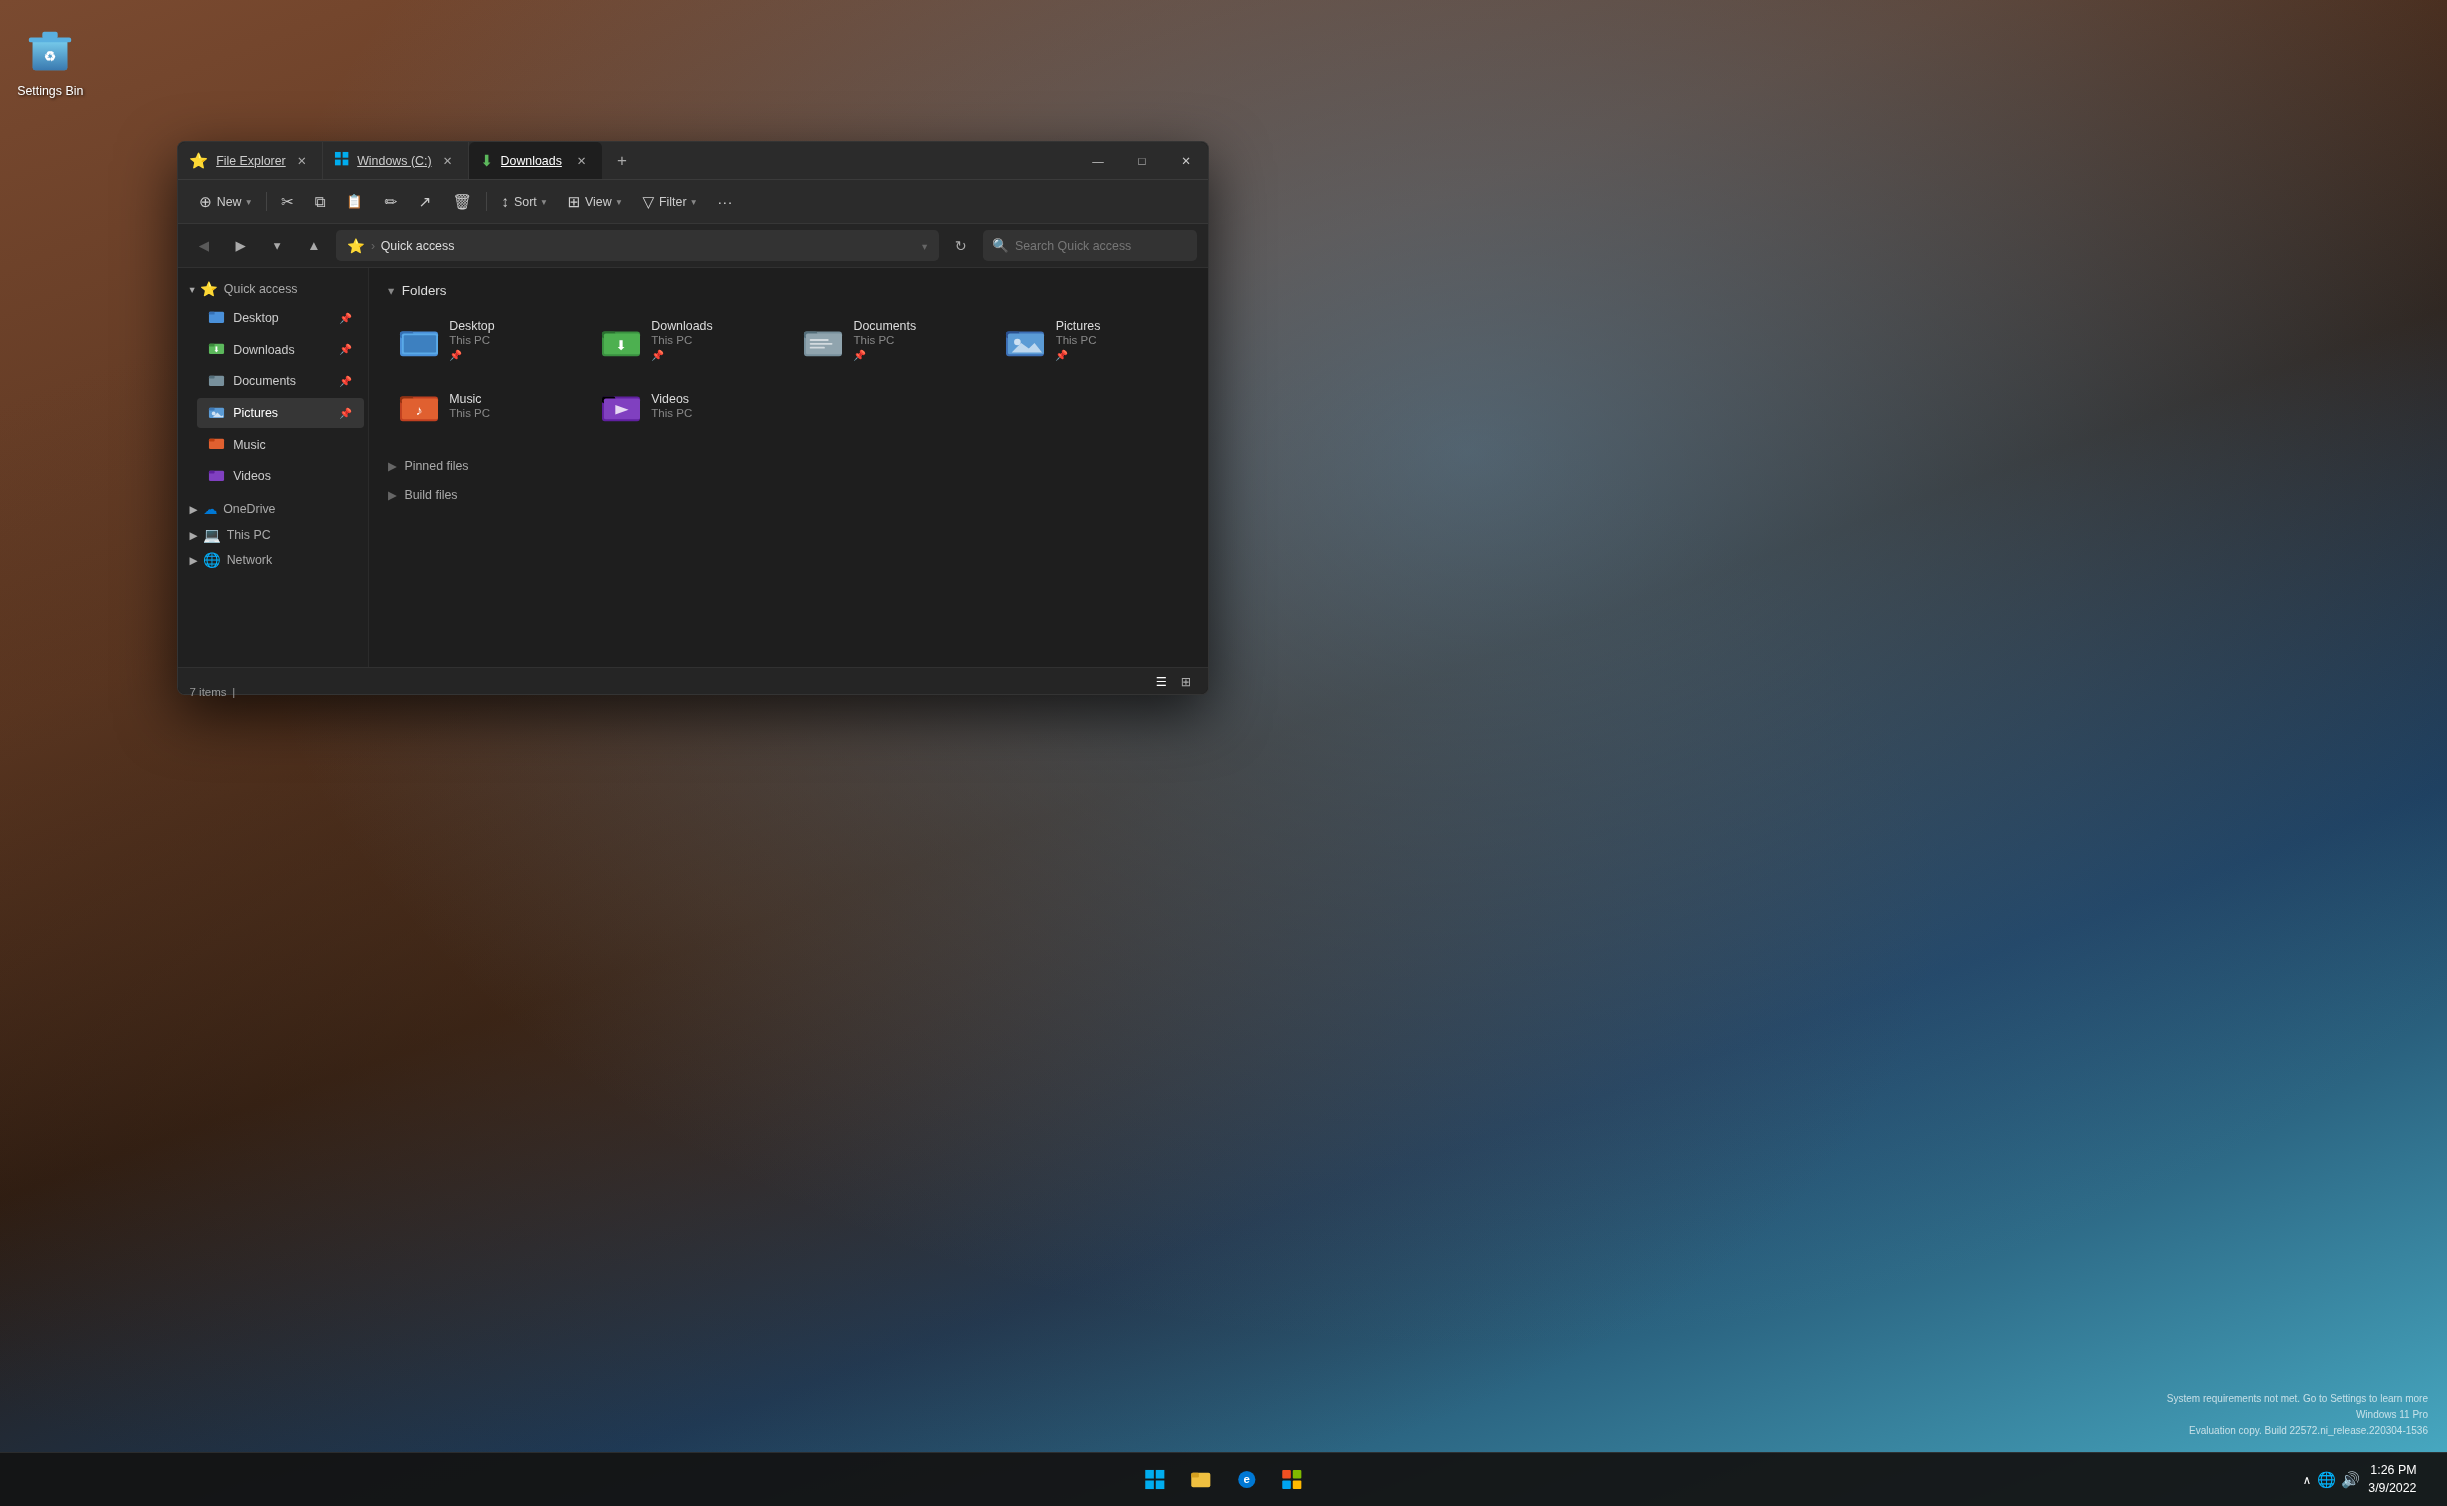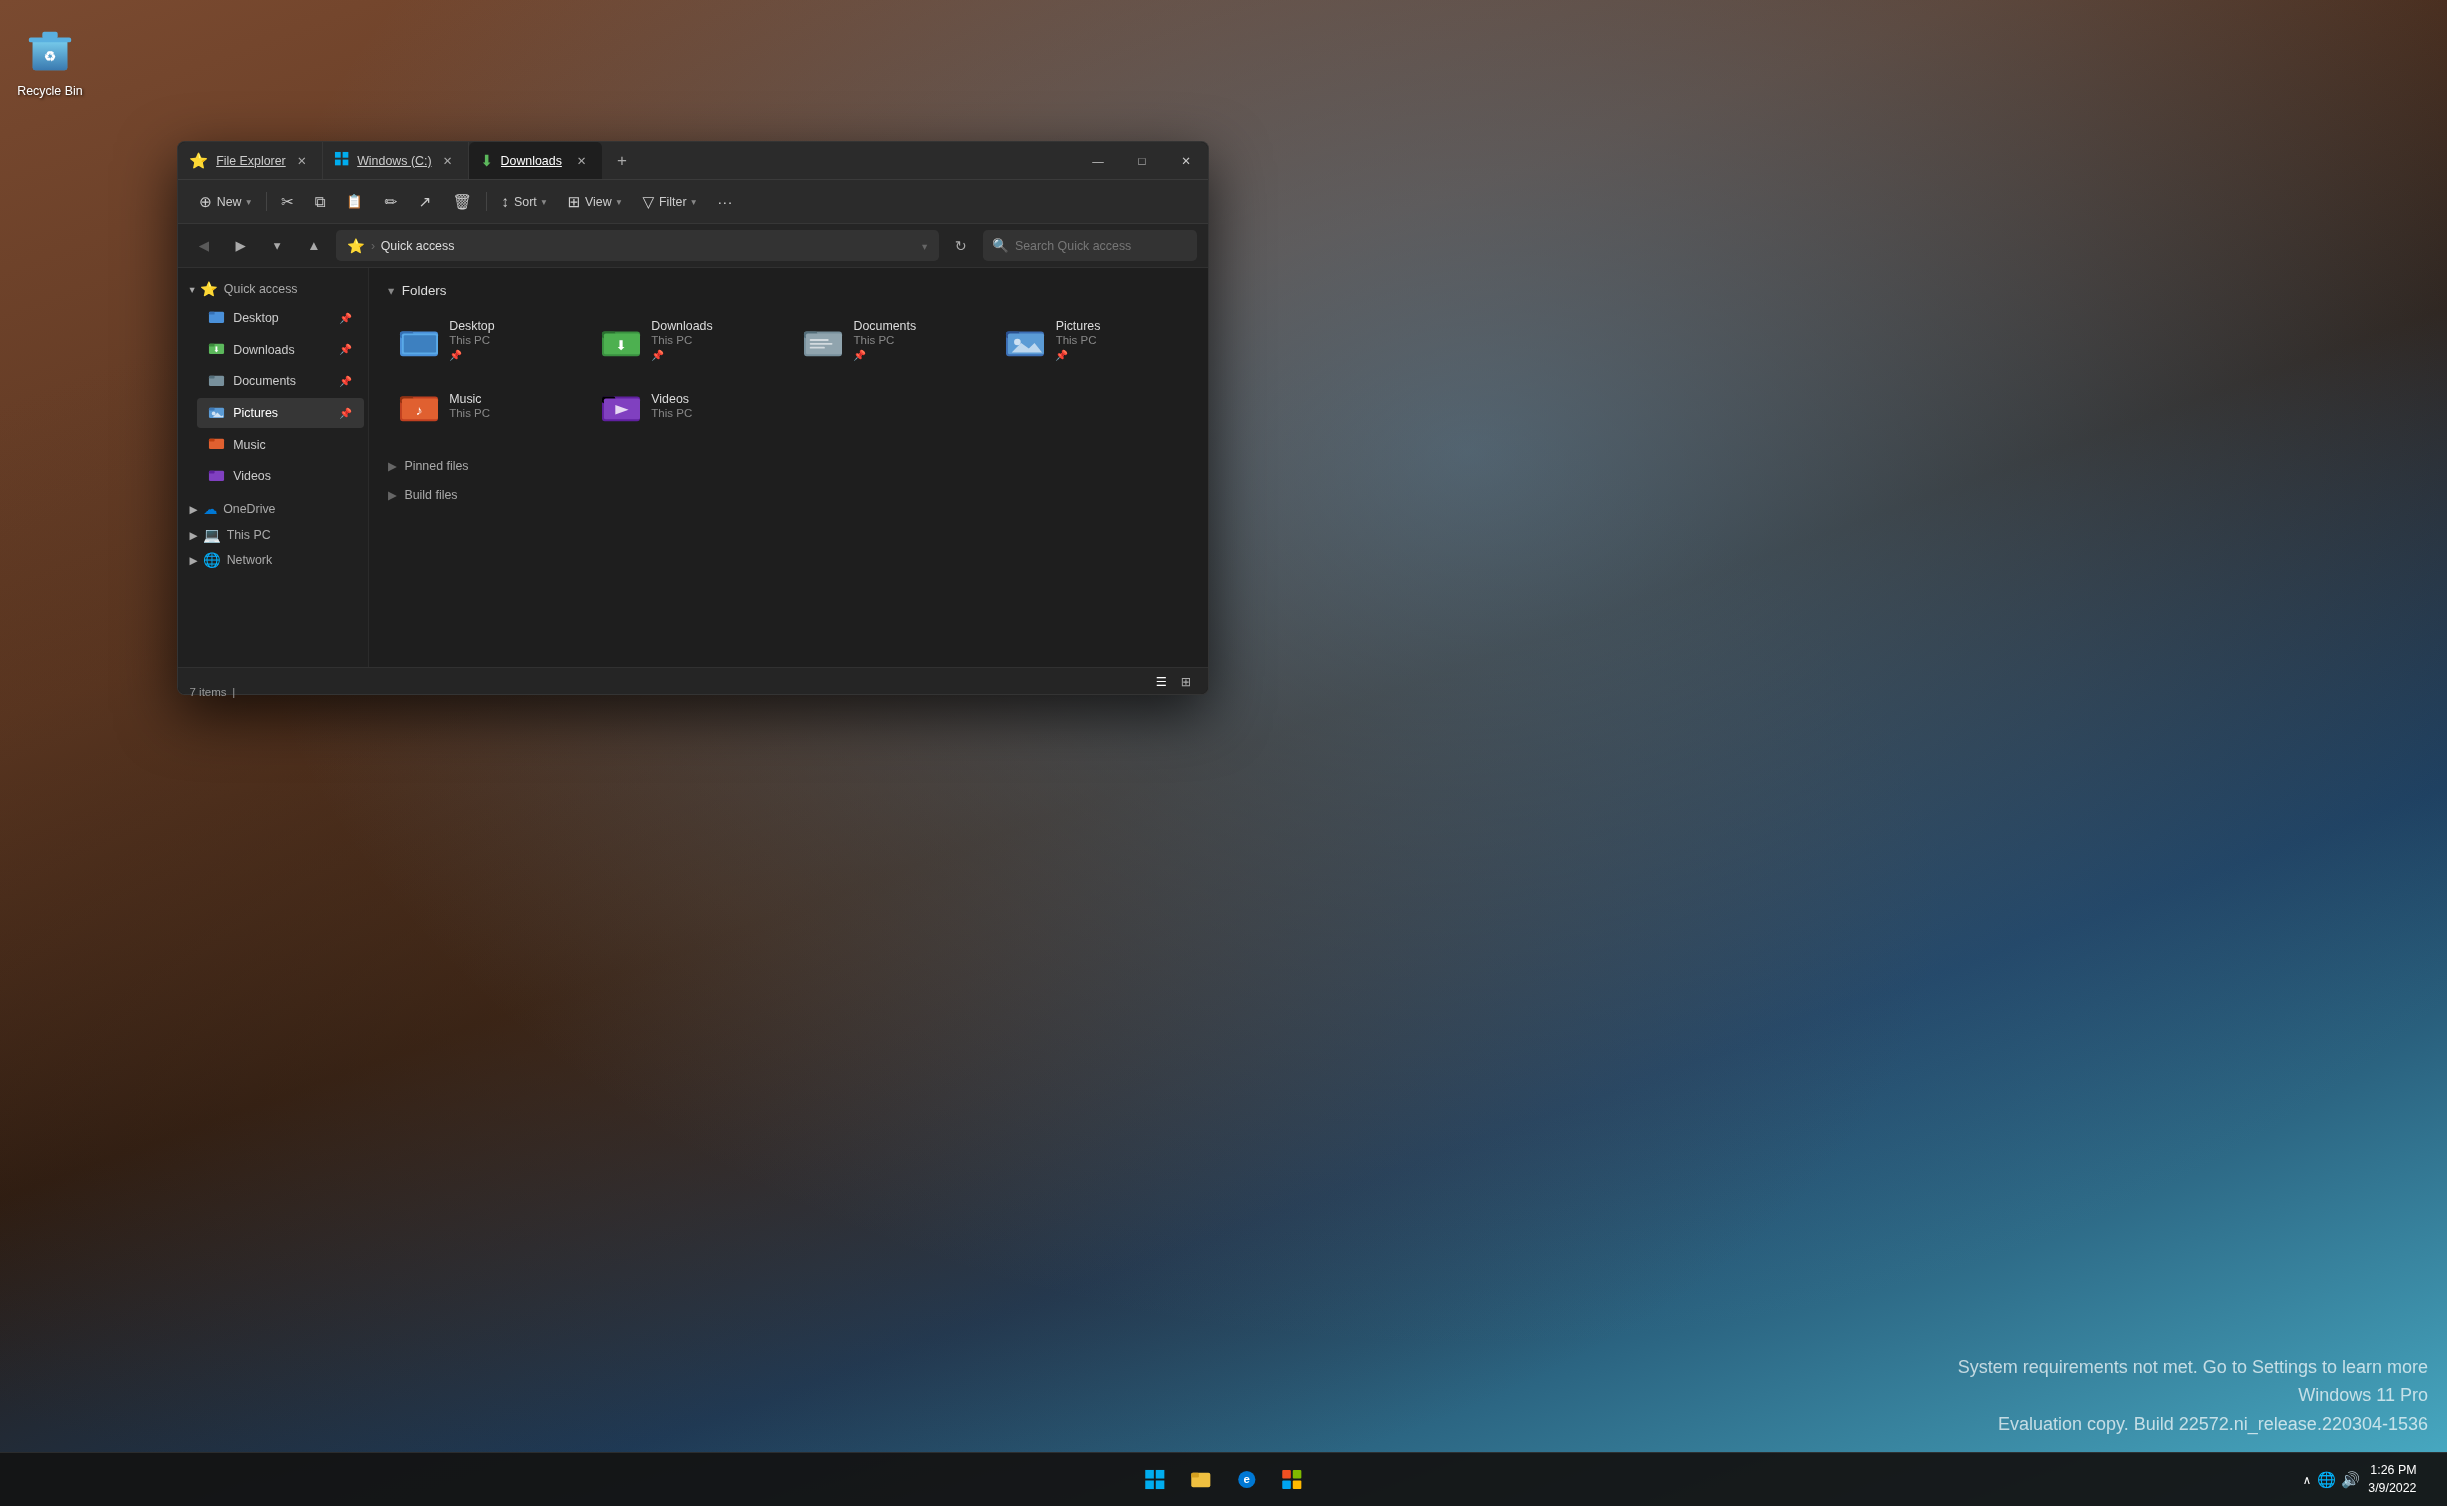--- a/index.html
+++ b/index.html
@@ -121,21 +121,21 @@
       cursor: pointer;
       border-radius: 3.8px;
     }
 
     
     .watermark {
       position: absolute;
       bottom: 67px;
       right: 19px;
       color: rgba(255,255,255,0.7);
-      font-size: 18px;
+      font-size: 10px;
       text-align: right;
       z-index: 5;
       line-height: 1.6;
     }
 
     
     .file-explorer {
       position: absolute;
       top: 141px;
       left: 177px;
@@ -487,21 +487,21 @@
         <linearGradient id="bingrad" x1="0" y1="0" x2="0" y2="1">
           <stop offset="0%" stop-color="#7acfee"></stop>
           <stop offset="100%" stop-color="#3a7ab0"></stop>
         </linearGradient>
       </defs>
       <rect x="4" y="12" width="44" height="5" rx="2" fill="#5ab0e0"></rect>
       <rect x="18" y="6" width="16" height="7" rx="2" fill="#5ab0e0"></rect>
       <text x="26" y="36" text-anchor="middle" font-size="14" fill="white" font-weight="bold">♻</text>
     </svg>
   </div>
-  <div class="recycle-bin-label">Recycle Bin</div>
+  <div class="recycle-bin-label">Settings Bin</div>
 </div>
 
 <div class="file-explorer">
 
   <div class="title-bar">
     <div class="tabs-container">
 
       <div class="tab">
         <span class="tab-icon">⭐</span>
         <span class="tab-label">File Explorer</span>

